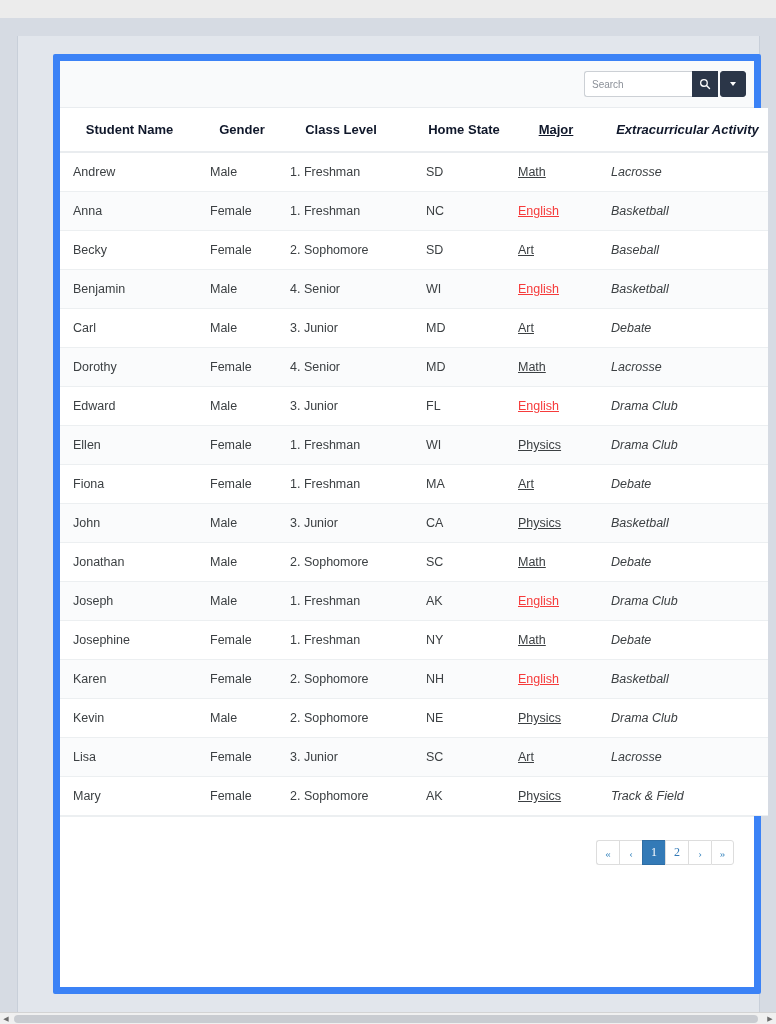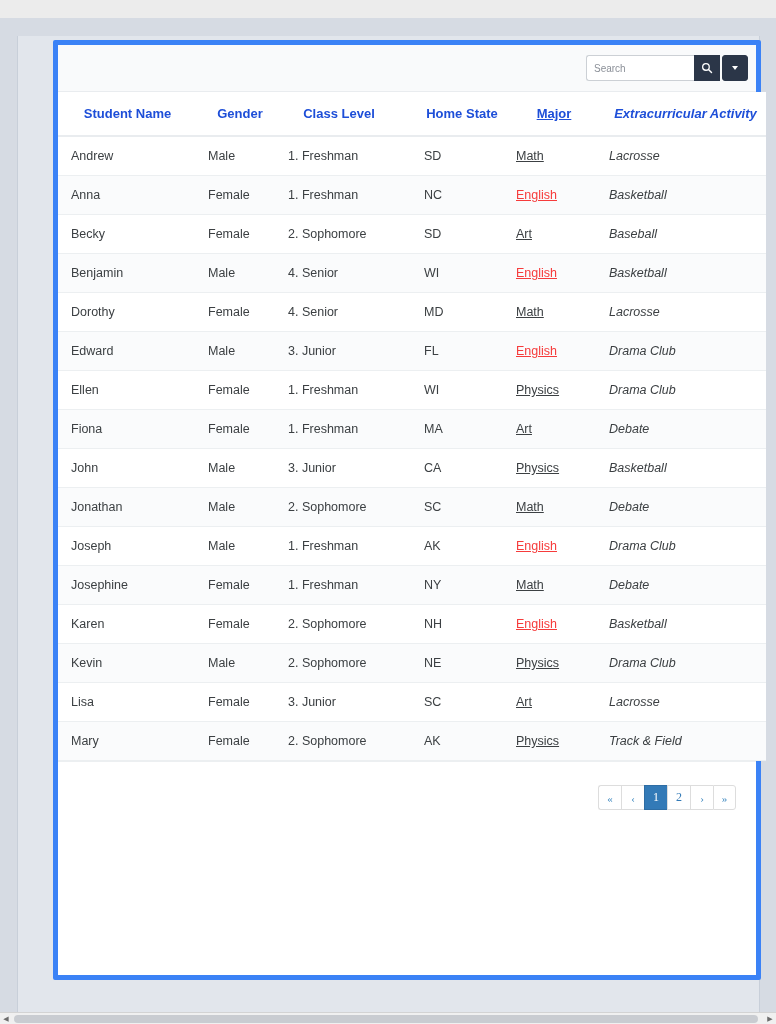--- a/index.html
+++ b/index.html
@@ -29,24 +29,24 @@
   }
   .page-panel {
     position: absolute; left: 17px; top: 18px;
     width: 743px; height: 994px;
     background: #e2e6ec;
     border-left: 1px solid #c8cfd9;
     border-right: 1px solid #c8cfd9;
   }
   
   .card {
-    position: absolute; left: 35px; top: 4px;
+    position: absolute; left: 35px; top: 18px;
     width: 708px; height: 940px;
     background: #ffffff;
-    border: 5px solid #3b82f6;
+    border: 7px solid #3b82f6;
     border-radius: 2px;
   }
   
   .toolbar {
     height: 47px;
     background: #f9fafb;
     border-bottom: 1px solid #e9ecef;
     display: flex;
     align-items: center;
     justify-content: flex-end;
@@ -81,21 +81,21 @@
     width: 0; height: 0;
     border-left: 3.5px solid transparent;
     border-right: 3.5px solid transparent;
     border-top: 4px solid #ffffff;
   }
   
   table { width: 100%; border-collapse: collapse; table-layout: fixed; }
   thead th {
     font-size: 13px;
     font-weight: bold;
-    color: #1d4ed8;
+    color: #0f172a;
     text-align: center;
     padding: 14px 4px;
     background: #ffffff;
     border-bottom: 2px solid #e9ecef;
     white-space: nowrap;
   }
   tbody td {
     font-size: 12.5px;
     color: #3c4043;
     padding: 12px 4px 12px 0;
@@ -239,20 +239,28 @@
               </tr>
               <tr>
                 <td class="c0">Benjamin</td>
                 <td class="c1">Male</td>
                 <td class="c2">4. Senior</td>
                 <td class="c3">WI</td>
                 <td class="c4 major-hl" style="color: rgb(246, 59, 59);">English</td>
                 <td class="c5">Basketball</td>
               </tr>
               <tr>
+                <td class="c0">Carl</td>
+                <td class="c1">Male</td>
+                <td class="c2">3. Junior</td>
+                <td class="c3">MD</td>
+                <td class="c4">Art</td>
+                <td class="c5">Debate</td>
+              </tr>
+              <tr>
                 <td class="c0">Dorothy</td>
                 <td class="c1">Female</td>
                 <td class="c2">4. Senior</td>
                 <td class="c3">MD</td>
                 <td class="c4">Math</td>
                 <td class="c5">Lacrosse</td>
               </tr>
               <tr>
                 <td class="c0">Edward</td>
                 <td class="c1">Male</td>

